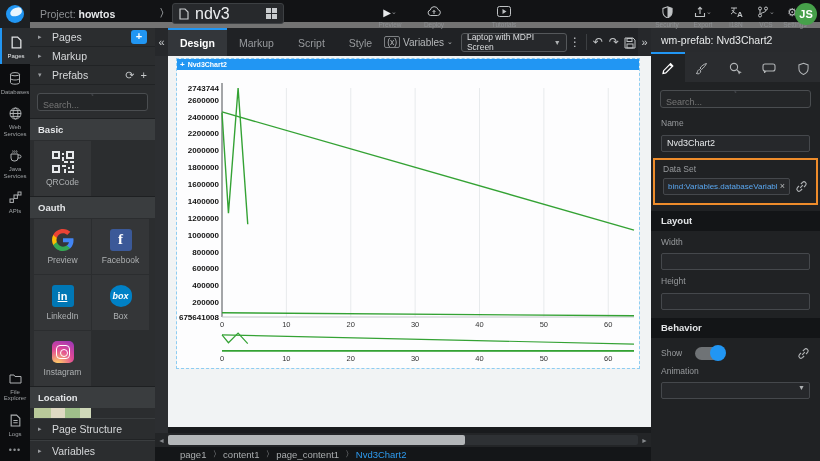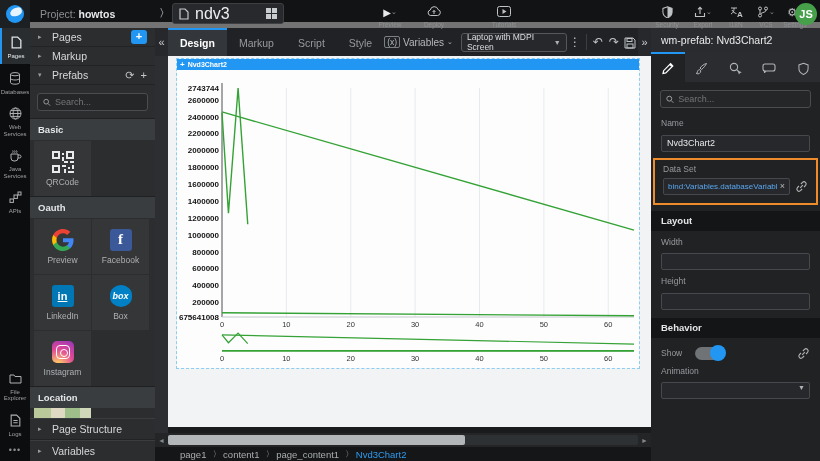--- a/index.html
+++ b/index.html
@@ -33,21 +33,21 @@
   .rail-dots { text-align:center; color:#8d9093; font-size:9px; letter-spacing:1px; padding:4px 0 6px; }
 
   
   .lpanel { position:absolute; left:30px; top:28px; width:125px; height:433px; background:#2b2d2f; z-index:20; display:flex; flex-direction:column; overflow:hidden; }
   .lrow { height:19px; display:flex; align-items:center; padding:0 8px; border-bottom:1px solid #212325; font-size:10.5px; color:#d6d8da; flex:0 0 auto; gap:6px; }
   .lrow .tri { font-size:7px; color:#9a9da0; width:8px; }
   .lrow .grow { flex:1; }
   .btn-plus { width:16px; height:14px; background:#2196f3; color:#fff; border-radius:3px; font-size:11px; line-height:13px; text-align:center; font-weight:bold; }
   .mini-ic { color:#c6c9cb; font-size:11px; }
   .searchwrap { padding:8px 7px 7px; flex:0 0 auto; }
-  .searchbox { height:18px; background:#242628; border:1px solid #4a4d50; border-radius:3px; display:flex; align-items:center; padding:0 5px; gap:4px; }
+  .searchbox { height:18px; background:#242628; border:1px solid #4a4d50; border-radius:3px; display:flex; align-items:center; padding:0 5px; gap:4px;flex-direction:column; }
   .searchbox input { background:transparent; border:none; outline:none; color:#9a9da0; font-size:9px; width:100%; font-family:"Liberation Sans",sans-serif; }
   .gheader { height:22px; background:#3a3d3f; border-top:1px solid #1e2022; display:flex; align-items:center; padding:0 8px; font-size:9.5px; font-weight:bold; color:#e4e6e8; flex:0 0 auto; }
   .tiles { display:flex; flex-wrap:wrap; gap:1px; padding:1px 0 0 4px; flex:0 0 auto; }
   .tile { width:57px; height:55px; background:#343638; display:flex; flex-direction:column; align-items:center; justify-content:center; gap:4px; }
   .tile .tlbl { font-size:8.5px; color:#aeb1b3; }
   .tile.sel { outline:2px solid #ee8c2b; outline-offset:-2px; }
   .brandsq { width:22px; height:22px; border-radius:3px; display:flex; align-items:center; justify-content:center; color:#fff; font-weight:bold; }
   .fb { background:#3b5998; font-size:15px; font-family:"Liberation Serif",serif; }
   .li { background:#0077b5; font-size:11px;text-decoration:underline; }
   .bx { background:#0081c6; border-radius:50%/45%; font-size:9px; font-style:italic; }

